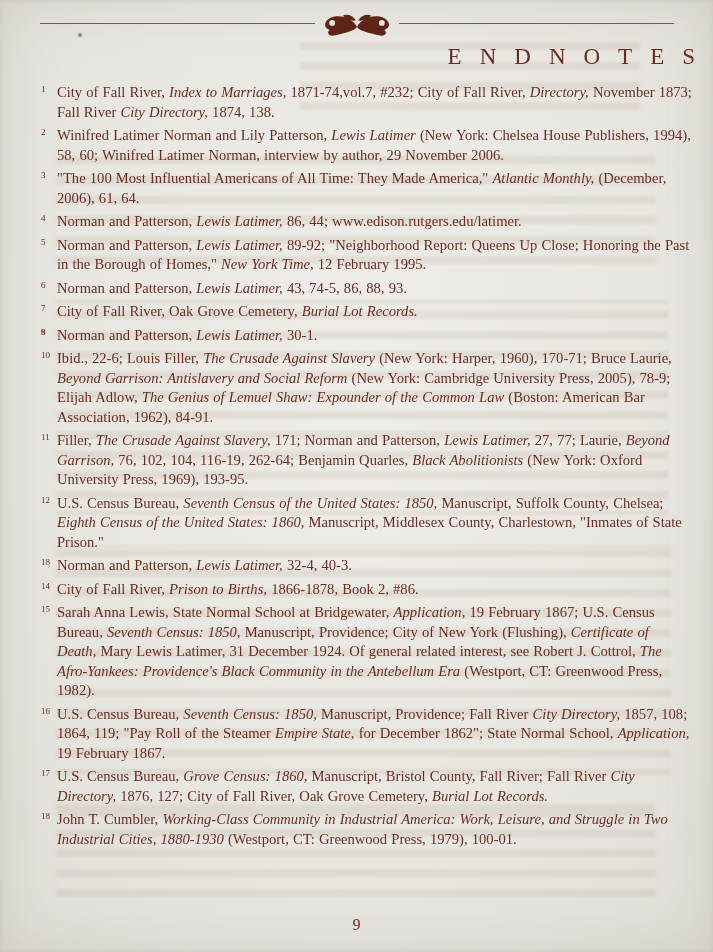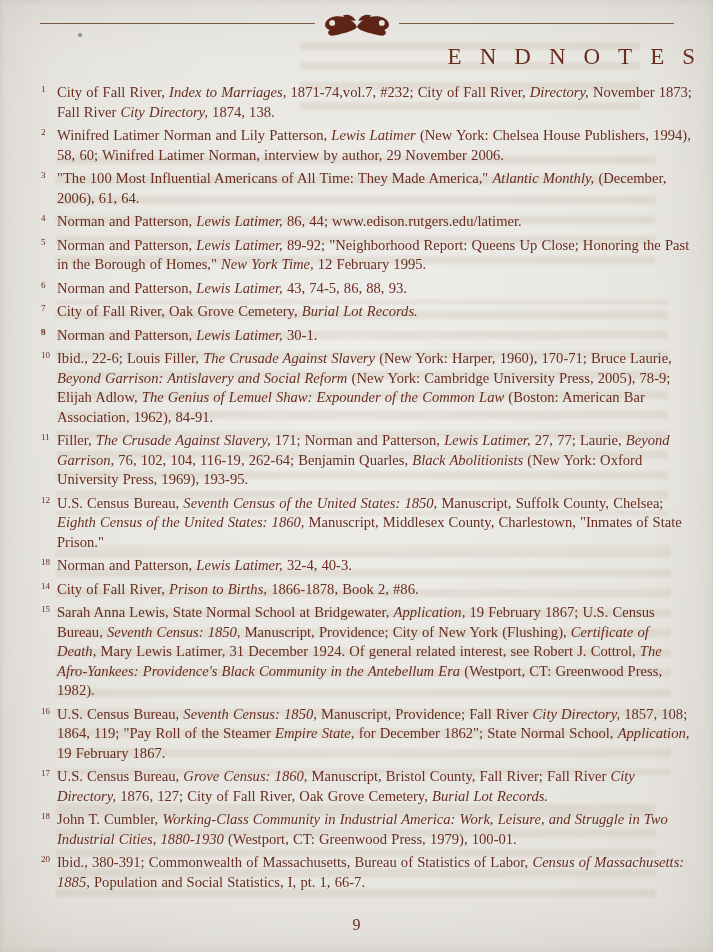--- a/index.html
+++ b/index.html
@@ -78,18 +78,17 @@
     <div class="note"><sup class="num">9</sup><span>Norman and Patterson, </span><span class="it">Lewis Latimer,</span><span> 30-1.</span></div>
     <div class="note"><sup class="num">10</sup><span>Ibid., 22-6; Louis Filler, </span><span class="it">The Crusade Against Slavery</span><span> (New York: Harper, 1960), 170-71; Bruce Laurie, </span><span class="it">Beyond Garrison: Antislavery and Social Reform</span><span> (New York: Cambridge University Press, 2005), 78-9; Elijah Adlow, </span><span class="it">The Genius of Lemuel Shaw: Expounder of the Common Law</span><span> (Boston: American Bar Association, 1962), 84-91.</span></div>
     <div class="note"><sup class="num">11</sup><span>Filler, </span><span class="it">The Crusade Against Slavery,</span><span> 171; Norman and Patterson, </span><span class="it">Lewis Latimer,</span><span> 27, 77; Laurie, </span><span class="it">Beyond Garrison,</span><span> 76, 102, 104, 116-19, 262-64; Benjamin Quarles, </span><span class="it">Black Abolitionists</span><span> (New York: Oxford University Press, 1969), 193-95.</span></div>
     <div class="note"><sup class="num">12</sup><span>U.S. Census Bureau, </span><span class="it">Seventh Census of the United States: 1850,</span><span> Manuscript, Suffolk County, Chelsea; </span><span class="it">Eighth Census of the United States: 1860,</span><span> Manuscript, Middlesex County, Charlestown, "Inmates of State Prison."</span></div>
     <div class="note"><sup class="num">18</sup><span>Norman and Patterson, </span><span class="it">Lewis Latimer,</span><span> 32-4, 40-3.</span></div>
     <div class="note"><sup class="num">14</sup><span>City of Fall River, </span><span class="it">Prison to Births,</span><span> 1866-1878, Book 2, #86.</span></div>
     <div class="note"><sup class="num">15</sup><span>Sarah Anna Lewis, State Normal School at Bridgewater, </span><span class="it">Application,</span><span> 19 February 1867; U.S. Census Bureau, </span><span class="it">Seventh Census: 1850,</span><span> Manuscript, Providence; City of New York (Flushing), </span><span class="it">Certificate of Death,</span><span> Mary Lewis Latimer, 31 December 1924. Of general related interest, see Robert J. Cottrol, </span><span class="it">The Afro-Yankees: Providence's Black Community in the Antebellum Era</span><span> (Westport, CT: Greenwood Press, 1982).</span></div>
     <div class="note"><sup class="num">16</sup><span>U.S. Census Bureau, </span><span class="it">Seventh Census: 1850,</span><span> Manuscript, Providence; Fall River </span><span class="it">City Directory,</span><span> 1857, 108; 1864, 119; "Pay Roll of the Steamer </span><span class="it">Empire State,</span><span> for December 1862"; State Normal School, </span><span class="it">Application,</span><span> 19 February 1867.</span></div>
     <div class="note"><sup class="num">17</sup><span>U.S. Census Bureau, </span><span class="it">Grove Census: 1860,</span><span> Manuscript, Bristol County, Fall River; Fall River </span><span class="it">City Directory,</span><span> 1876, 127; City of Fall River, Oak Grove Cemetery, </span><span class="it">Burial Lot Records.</span></div>
     <div class="note"><sup class="num">18</sup><span>John T. Cumbler, </span><span class="it">Working-Class Community in Industrial America: Work, Leisure, and Struggle in Two Industrial Cities, 1880-1930</span><span> (Westport, CT: Greenwood Press, 1979), 100-01.</span></div>
-    <div class="note"><sup class="num">20</sup><span>Ibid., 380-391; Commonwealth of Massachusetts, Bureau of Statistics of Labor, </span><span class="it">Census of Massachusetts: 1885,</span><span> Population and Social Statistics, I, pt. 1, 66-7.</span></div>
   </section>
 
 <div class="pageno">9</div>
 
 <div class="vignette"></div>
 
 </body></html>

